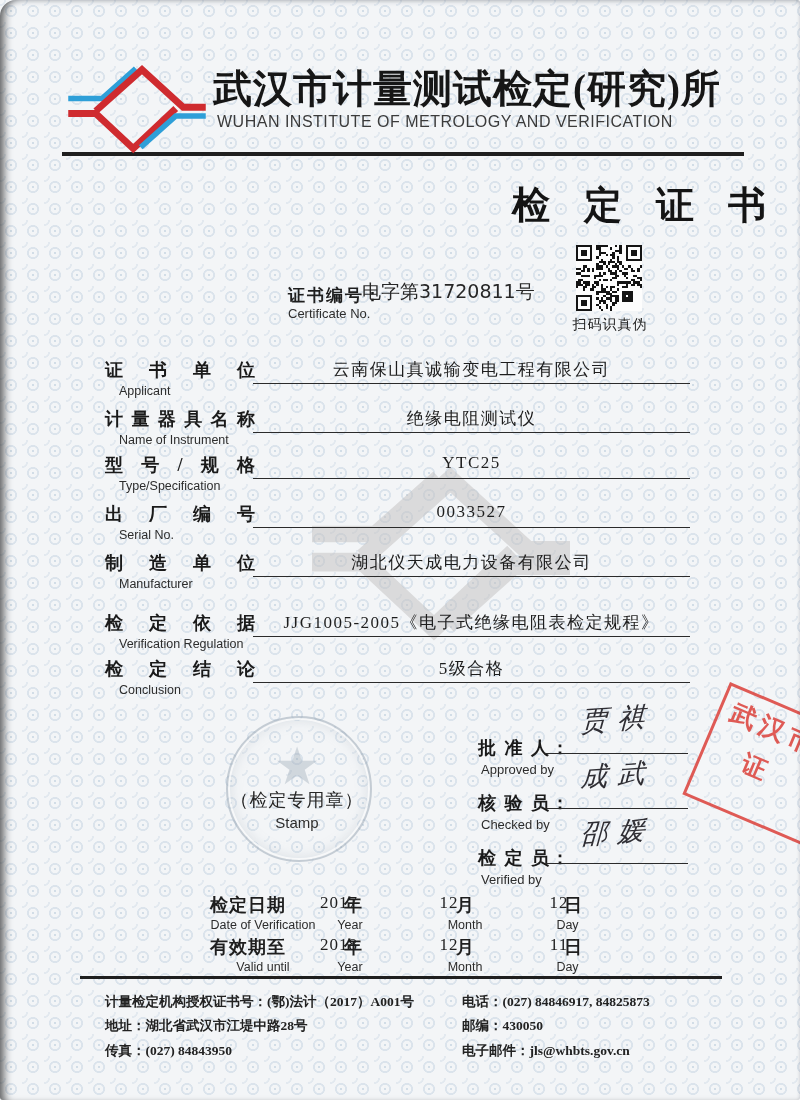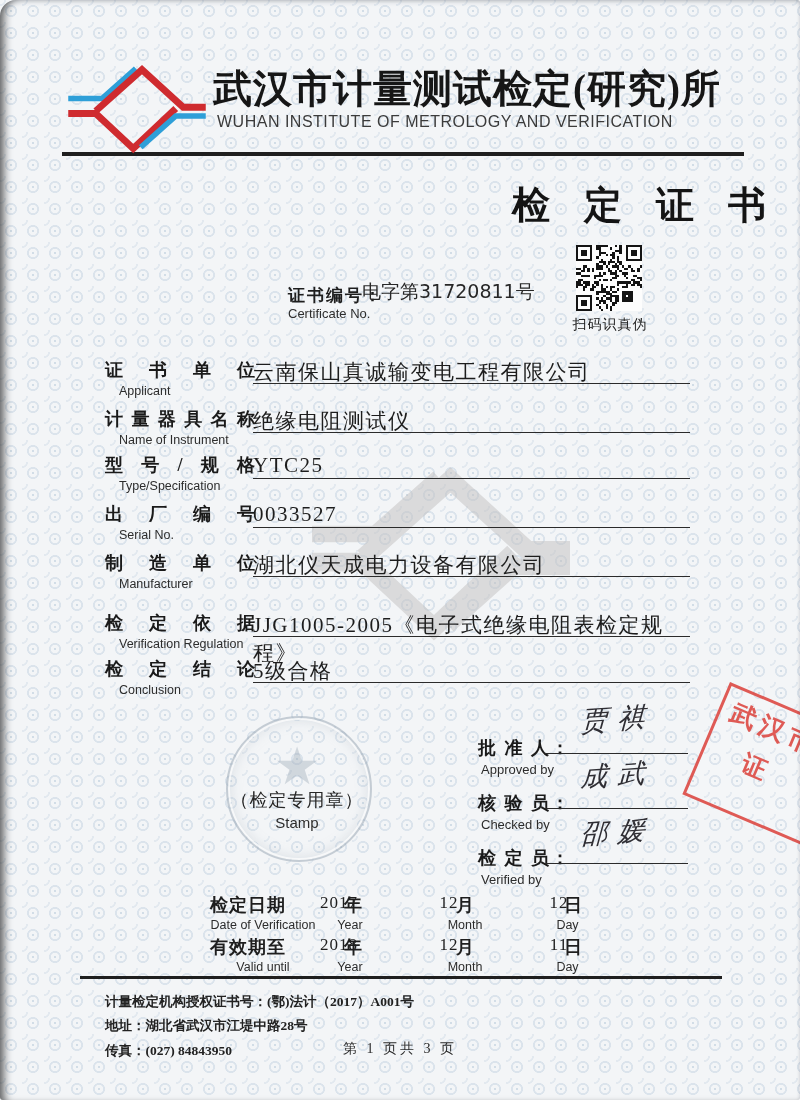--- a/index.html
+++ b/index.html
@@ -32,21 +32,21 @@
   .certno-en{left:288px;top:306px;font-family:"Liberation Sans",sans-serif;font-size:13px;color:#2e2e2e;}
   
   .qr-box{left:576px;top:245px;width:66px;height:66px;}
   .qr-caption{left:562px;top:316px;width:96px;text-align:center;font-size:14px;color:#202020;letter-spacing:1px;}
   
   .watermark{left:312px;top:424px;width:258px;height:248px;opacity:.55;z-index:1;}
   
   .field{position:absolute;left:105px;width:585px;height:50px;z-index:2;}
   .flabel{position:absolute;left:0;top:0;width:150px;font-size:18px;font-weight:600;color:#1a1a1a;text-align:justify;text-align-last:justify;}
   .fen{position:absolute;left:14px;top:26px;font-family:"Liberation Sans",sans-serif;font-size:12.5px;color:#2c2c2c;white-space:nowrap;}
-  .fline{position:absolute;left:148px;right:0;top:0;height:25px;border-bottom:1.6px solid #2b2b2b;font-size:21px;letter-spacing:1.5px;color:#1d1d1d;}
+  .fline{position:absolute;left:148px;right:0;top:0;height:25px;border-bottom:1.6px solid #2b2b2b;text-align:center;font-size:17px;letter-spacing:1.5px;color:#1d1d1d;}
   
   .sig-label{font-size:18px;font-weight:600;color:#1a1a1a;letter-spacing:2px;white-space:nowrap;z-index:2;}
   .sig-en{font-family:"Liberation Sans",sans-serif;font-size:13px;color:#2c2c2c;z-index:2;}
   .sig-line{left:545px;width:143px;border-bottom:1.6px solid #2b2b2b;height:0;z-index:2;}
   .sig-name{left:540px;width:155px;text-align:center;font-size:27px;letter-spacing:10px;color:#2f2e34;font-style:italic;transform:rotate(-4deg) skewX(-6deg);z-index:3;}
   
   .seal-circle{left:226px;top:716px;width:142px;height:142px;border-radius:50%;border:2px solid rgba(150,163,178,.5);box-shadow:inset 0 0 0 2px rgba(255,255,255,.7), inset 0 0 14px rgba(150,163,178,.35);z-index:1;}
   .seal-star{left:226px;top:736px;width:142px;text-align:center;font-size:52px;color:rgba(152,165,180,.38);z-index:1;}
   .seal-cn{left:197px;top:788px;width:200px;text-align:center;font-size:18px;color:#262626;letter-spacing:1px;z-index:2;}
   .seal-en{left:197px;top:814px;width:200px;text-align:center;font-family:"Liberation Sans",sans-serif;font-size:15px;color:#2c2c2c;z-index:2;}
@@ -420,15 +420,19 @@
     <span class="abs date-unit" style="left:564px">日</span>
     <span class="abs date-en" style="left:540px;top:25px;width:55px">Day</span>
   </div>
 
   <div class="abs rule rule-bottom"></div>
   <div class="abs footer-col" style="left:105px">
     <div>计量检定机构授权证书号：(鄂)法计（2017）A001号</div>
     <div>地址：湖北省武汉市江堤中路28号</div>
     <div>传真：(027) 84843950</div>
   </div>
-  <div class="abs page-label">第 1 页共 3 页</div>
+  <div class="abs footer-col" style="left:462px">
+    <div>电话：(027) 84846917, 84825873</div>
+    <div>邮编：430050</div>
+    <div>电子邮件：jls@whbts.gov.cn</div>
+  </div>
 
 </div>
 
 </body></html>

